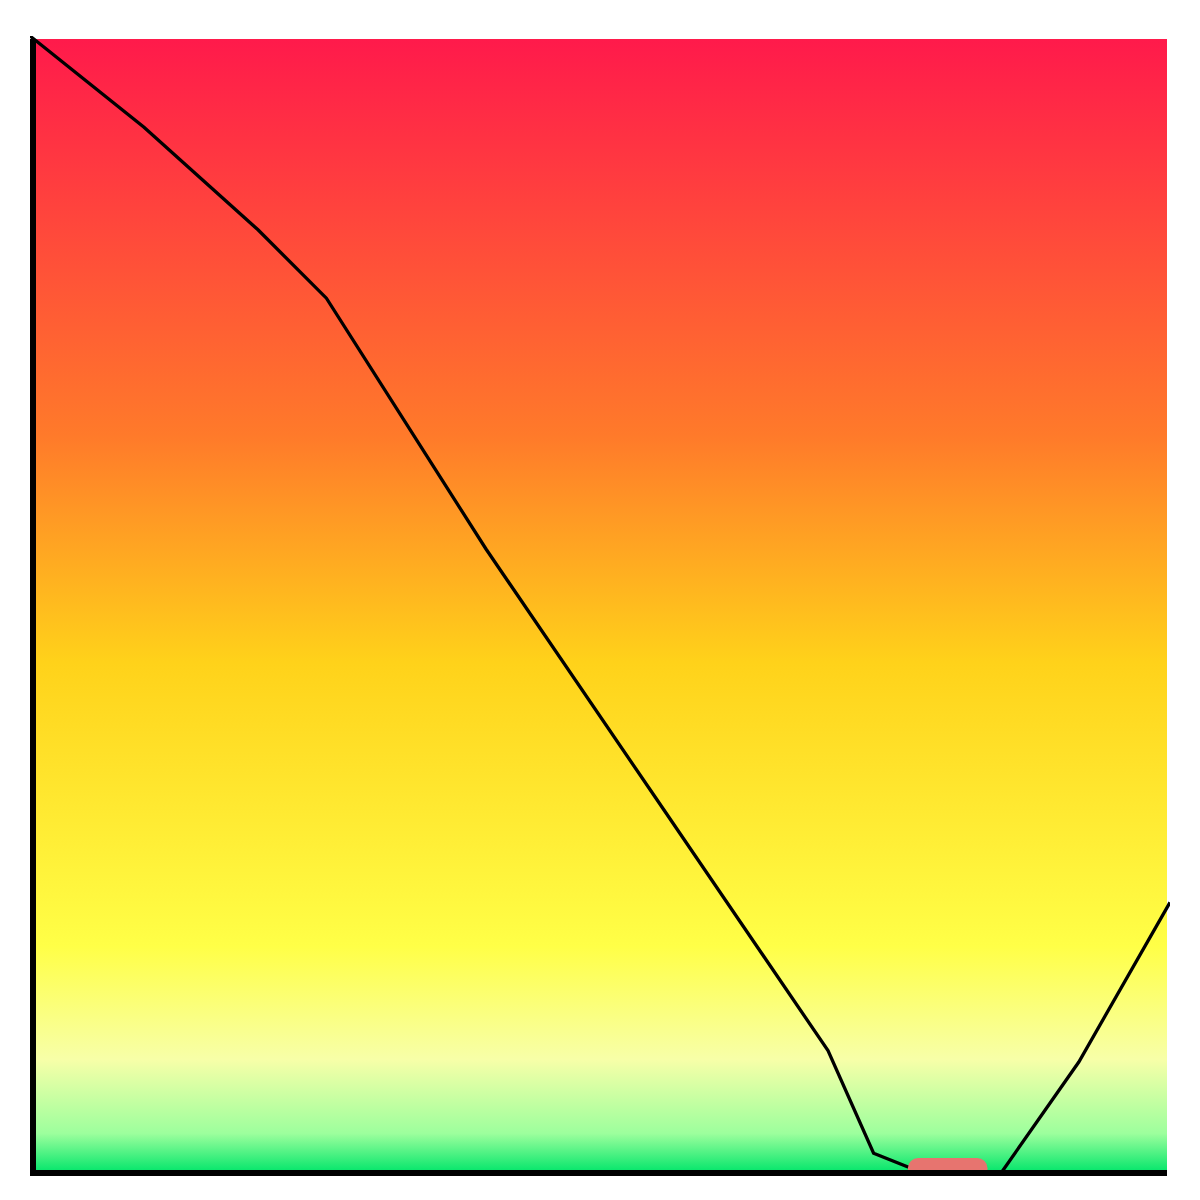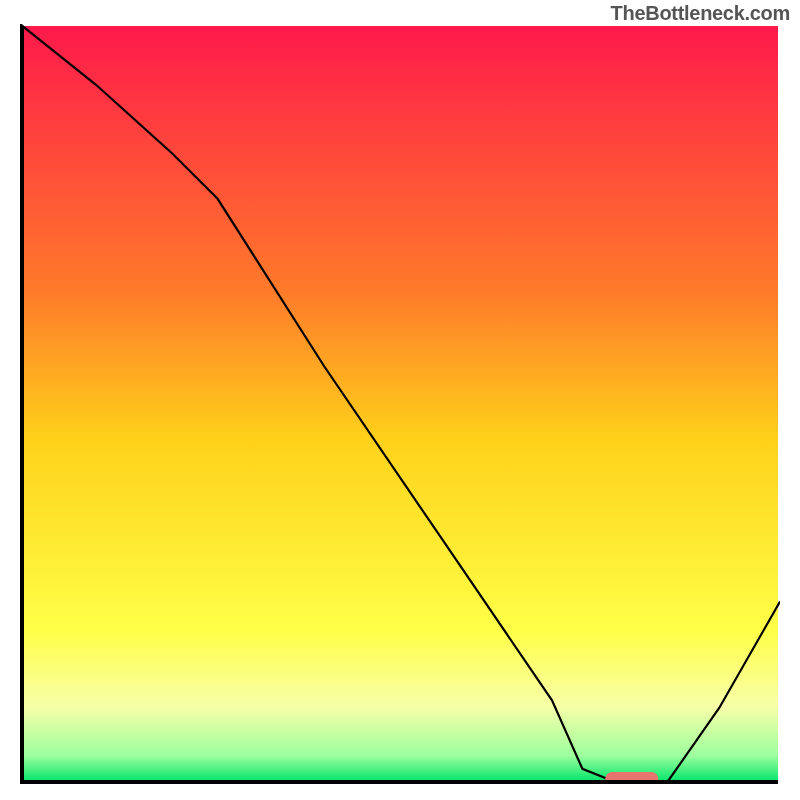--- a/index.html
+++ b/index.html
@@ -24,21 +24,20 @@
   }
   svg.plot { width: 100%; height: 100%; display: block; }
   .axis { stroke: #000; stroke-width: 4; fill: none; }
   .curve { stroke: #000; stroke-width: 2.2; fill: none; }
   .marker { fill: #e7746f; }
 </style>
 </head>
 <body>
 
 <div class="stage">
-  <div class="attribution">TheBottleneck.com</div>
 
   <div class="frame">
     <svg class="plot" viewBox="0 0 760 760" preserveAspectRatio="none">
       <defs>
         <linearGradient id="bg-grad" x1="0" y1="0" x2="0" y2="1">
 
         <stop offset="0.0%" stop-color="#ff1a4b"></stop>
             <stop offset="35.0%" stop-color="#ff7a2a"></stop>
             <stop offset="55.0%" stop-color="#ffd21a"></stop>
             <stop offset="80.0%" stop-color="#ffff47"></stop>

